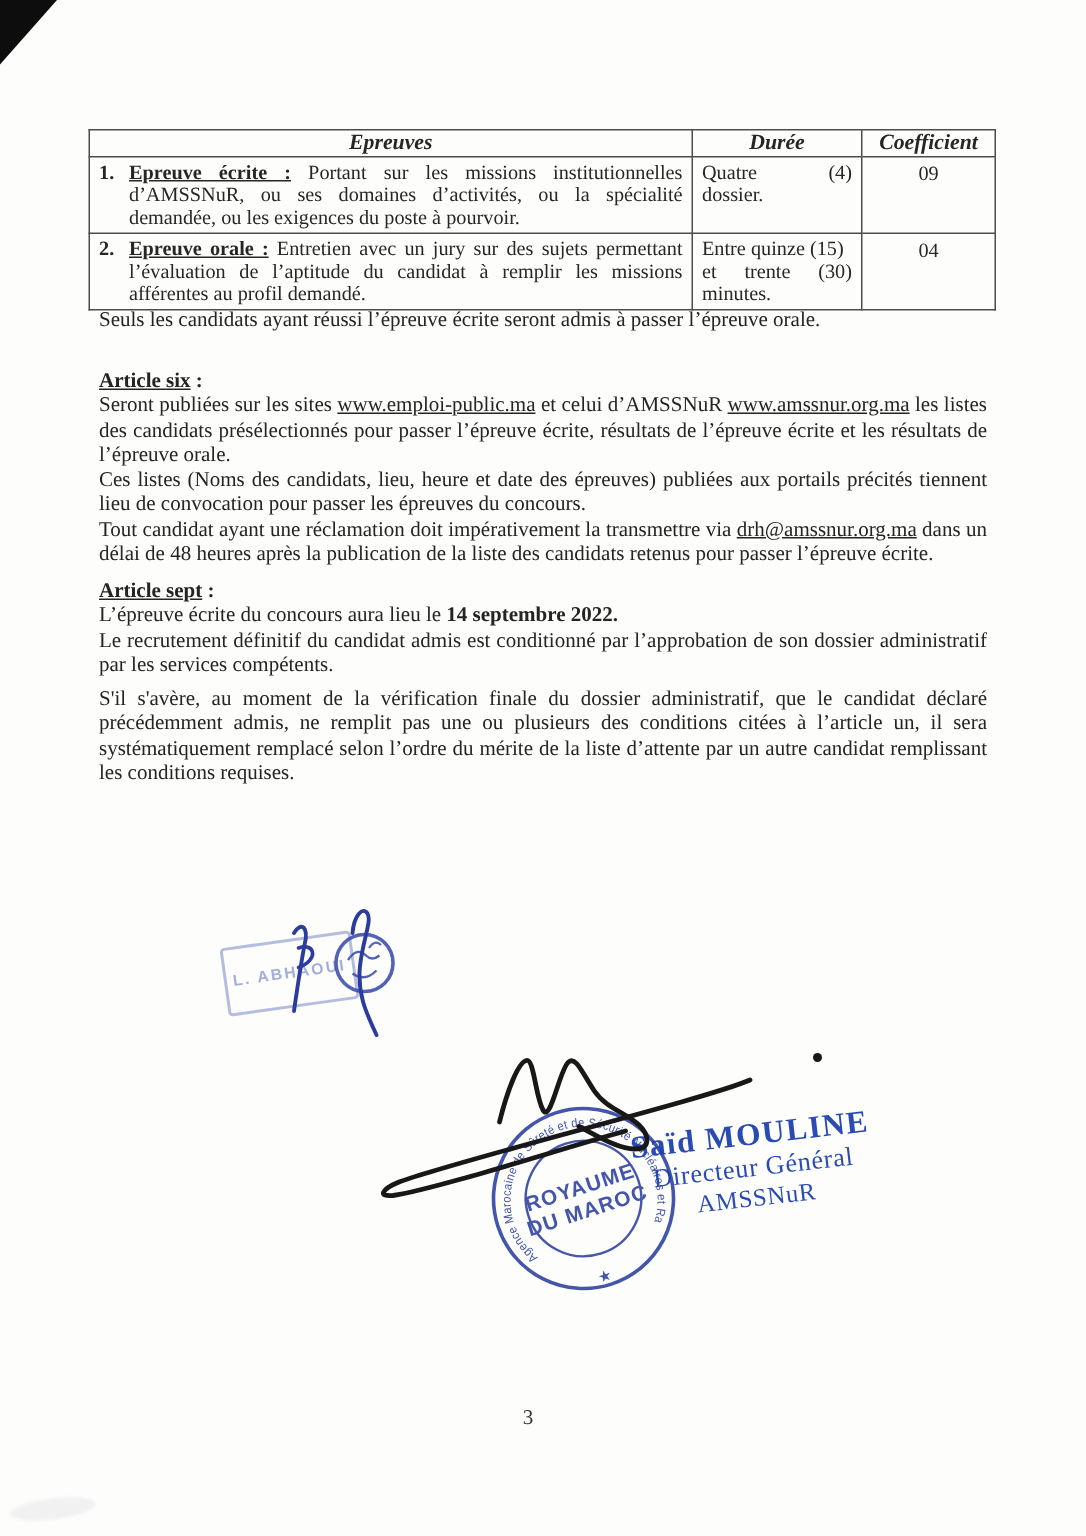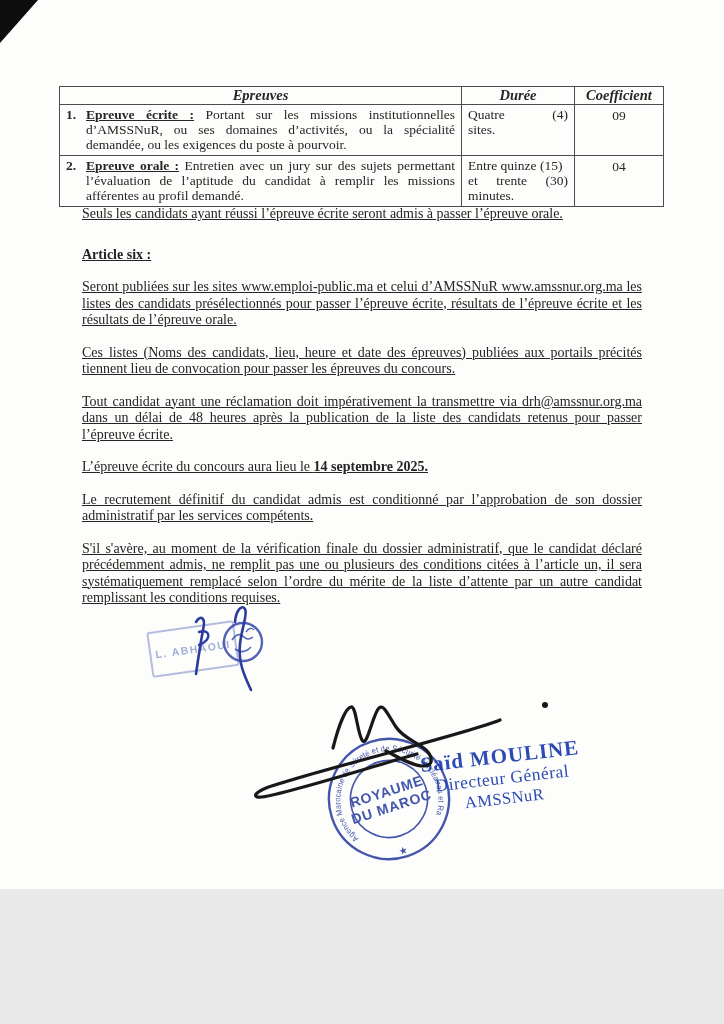--- a/index.html
+++ b/index.html
@@ -1,17 +1,17 @@
 <!DOCTYPE html>
 <html><head>
 <meta charset="utf-8">
 <style>
   html,body{margin:0;padding:0;background:#e9e9e9;}
   .page{
-    position:relative;width:724px;height:889px;margin:0 auto;
+    position:relative;width:724px;height:1024px;margin:0 auto;
     background:#fdfdfb;overflow:hidden;
     font-family:"Liberation Serif","DejaVu Serif",serif;
     color:#242424;
   }
   
   .corner-fold{
     position:absolute;left:0;top:0;width:0;height:0;
     border-top:43px solid #0d0d0d;border-right:38px solid transparent;
   }
   
@@ -34,21 +34,21 @@
   .cell-text{flex:1;text-align:justify;}
   .tt{font-weight:bold;text-decoration:underline;}
   .duree-line{display:block;align-items:center;}
   .duree-line.spread{display:flex;justify-content:space-between;}
   .coeff{text-align:center;display:block;padding-top:1px;}
   
   .body-flow{
     position:absolute;left:66px;top:206px;width:592px;
     font-size:14px;line-height:16.5px;text-align:justify;
   }
-  .body-flow p{margin:16px;text-decoration:underline;}
+  .body-flow p{margin:0;}
   .body-flow .heading{text-align:left;}
   .s-n{}
   .s-b{font-weight:bold;}
   .s-u{text-decoration:underline;}
   .s-bu{font-weight:bold;text-decoration:underline;}
   
   .stamp-initials{
     position:absolute;left:149px;top:626px;width:84px;height:42px;
     transform:rotate(-8deg);border:2px solid #adb6de;border-radius:3px;
     display:flex;align-items:center;justify-content:center;
@@ -100,21 +100,21 @@
             <div class="cell-flex">
               <span class="cell-num">1.</span>
               <div class="cell-text"><span class="tt">Epreuve écrite :</span> Portant sur les missions institutionnelles d’AMSSNuR, ou ses domaines d’activités, ou la spécialité demandée, ou les exigences du poste à pourvoir.</div>
             </div>
           </td>
           <td>
             <div class="duree-line spread">
               <span>Quatre</span>
               <span>(4)</span>
             </div>
-            <div class="duree-line"><span>sites.</span></div>
+            <div class="duree-line"><span>dossier.</span></div>
           </td>
           <td>
             <span class="coeff">09</span>
           </td>
         </tr>
         <tr>
           <td>
             <div class="cell-flex">
               <span class="cell-num">2.</span>
               <div class="cell-text"><span class="tt">Epreuve orale :</span> Entretien avec un jury sur des sujets permettant l’évaluation de l’aptitude du candidat à remplir les missions afférentes au profil demandé.</div>
@@ -135,21 +135,22 @@
         </tr>
       </tbody>
   </table>
 
   <div class="body-flow" id="body-flow">
       <p class="para" style="margin-top: 0px;"><span class="s-n">Seuls les candidats ayant réussi l’épreuve écrite seront admis à passer l’épreuve orale.</span></p>
       <p class="heading" style="margin-top: 24px;"><span class="s-bu">Article six</span><span class="s-b"> :</span></p>
       <p class="para" style="margin-top: 0px;"><span class="s-n">Seront publiées sur les sites </span><span class="s-u">www.emploi-public.ma</span><span class="s-n"> et celui d’AMSSNuR </span><span class="s-u">www.amssnur.org.ma</span><span class="s-n"> les listes des candidats présélectionnés pour passer l’épreuve écrite, résultats de l’épreuve écrite et les résultats de l’épreuve orale.</span></p>
       <p class="para" style="margin-top: 0px;"><span class="s-n">Ces listes (Noms des candidats, lieu, heure et date des épreuves) publiées aux portails précités tiennent lieu de convocation pour passer les épreuves du concours.</span></p>
       <p class="para" style="margin-top: 0px;"><span class="s-n">Tout candidat ayant une réclamation doit impérativement la transmettre via </span><span class="s-u">drh@amssnur.org.ma</span><span class="s-n"> dans un délai de 48 heures après la publication de la liste des candidats retenus pour passer l’épreuve écrite.</span></p>
-      <p class="para" style="margin-top: 0px;"><span class="s-n">L’épreuve écrite du concours aura lieu le </span><span class="s-b">14 septembre 2025.</span></p>
+      <p class="heading" style="margin-top: 8px;"><span class="s-bu">Article sept</span><span class="s-b"> :</span></p>
+      <p class="para" style="margin-top: 0px;"><span class="s-n">L’épreuve écrite du concours aura lieu le </span><span class="s-b">14 septembre 2022.</span></p>
       <p class="para" style="margin-top: 0px;"><span class="s-n">Le recrutement définitif du candidat admis est conditionné par l’approbation de son dossier administratif par les services compétents.</span></p>
       <p class="para" style="margin-top: 6px;"><span class="s-n">S'il s'avère, au moment de la vérification finale du dossier administratif, que le candidat déclaré précédemment admis, ne remplit pas une ou plusieurs des conditions citées à l’article un, il sera systématiquement remplacé selon l’ordre du mérite de la liste d’attente par un autre candidat remplissant les conditions requises.</span></p>
     </div>
 
   <div class="stamp-initials">
     <span>L. ABHAOUI</span>
   </div>
 
   <svg class="svg-abs" style="left:180px;top:612px;" width="44" height="70" viewBox="0 0 44 70">
     <path d="M 16 10 C 21 2, 26 6, 23 18 C 20 34, 18 48, 16 62" fill="none" stroke="#2b3c9e" stroke-width="2.6" stroke-linecap="round"></path>

